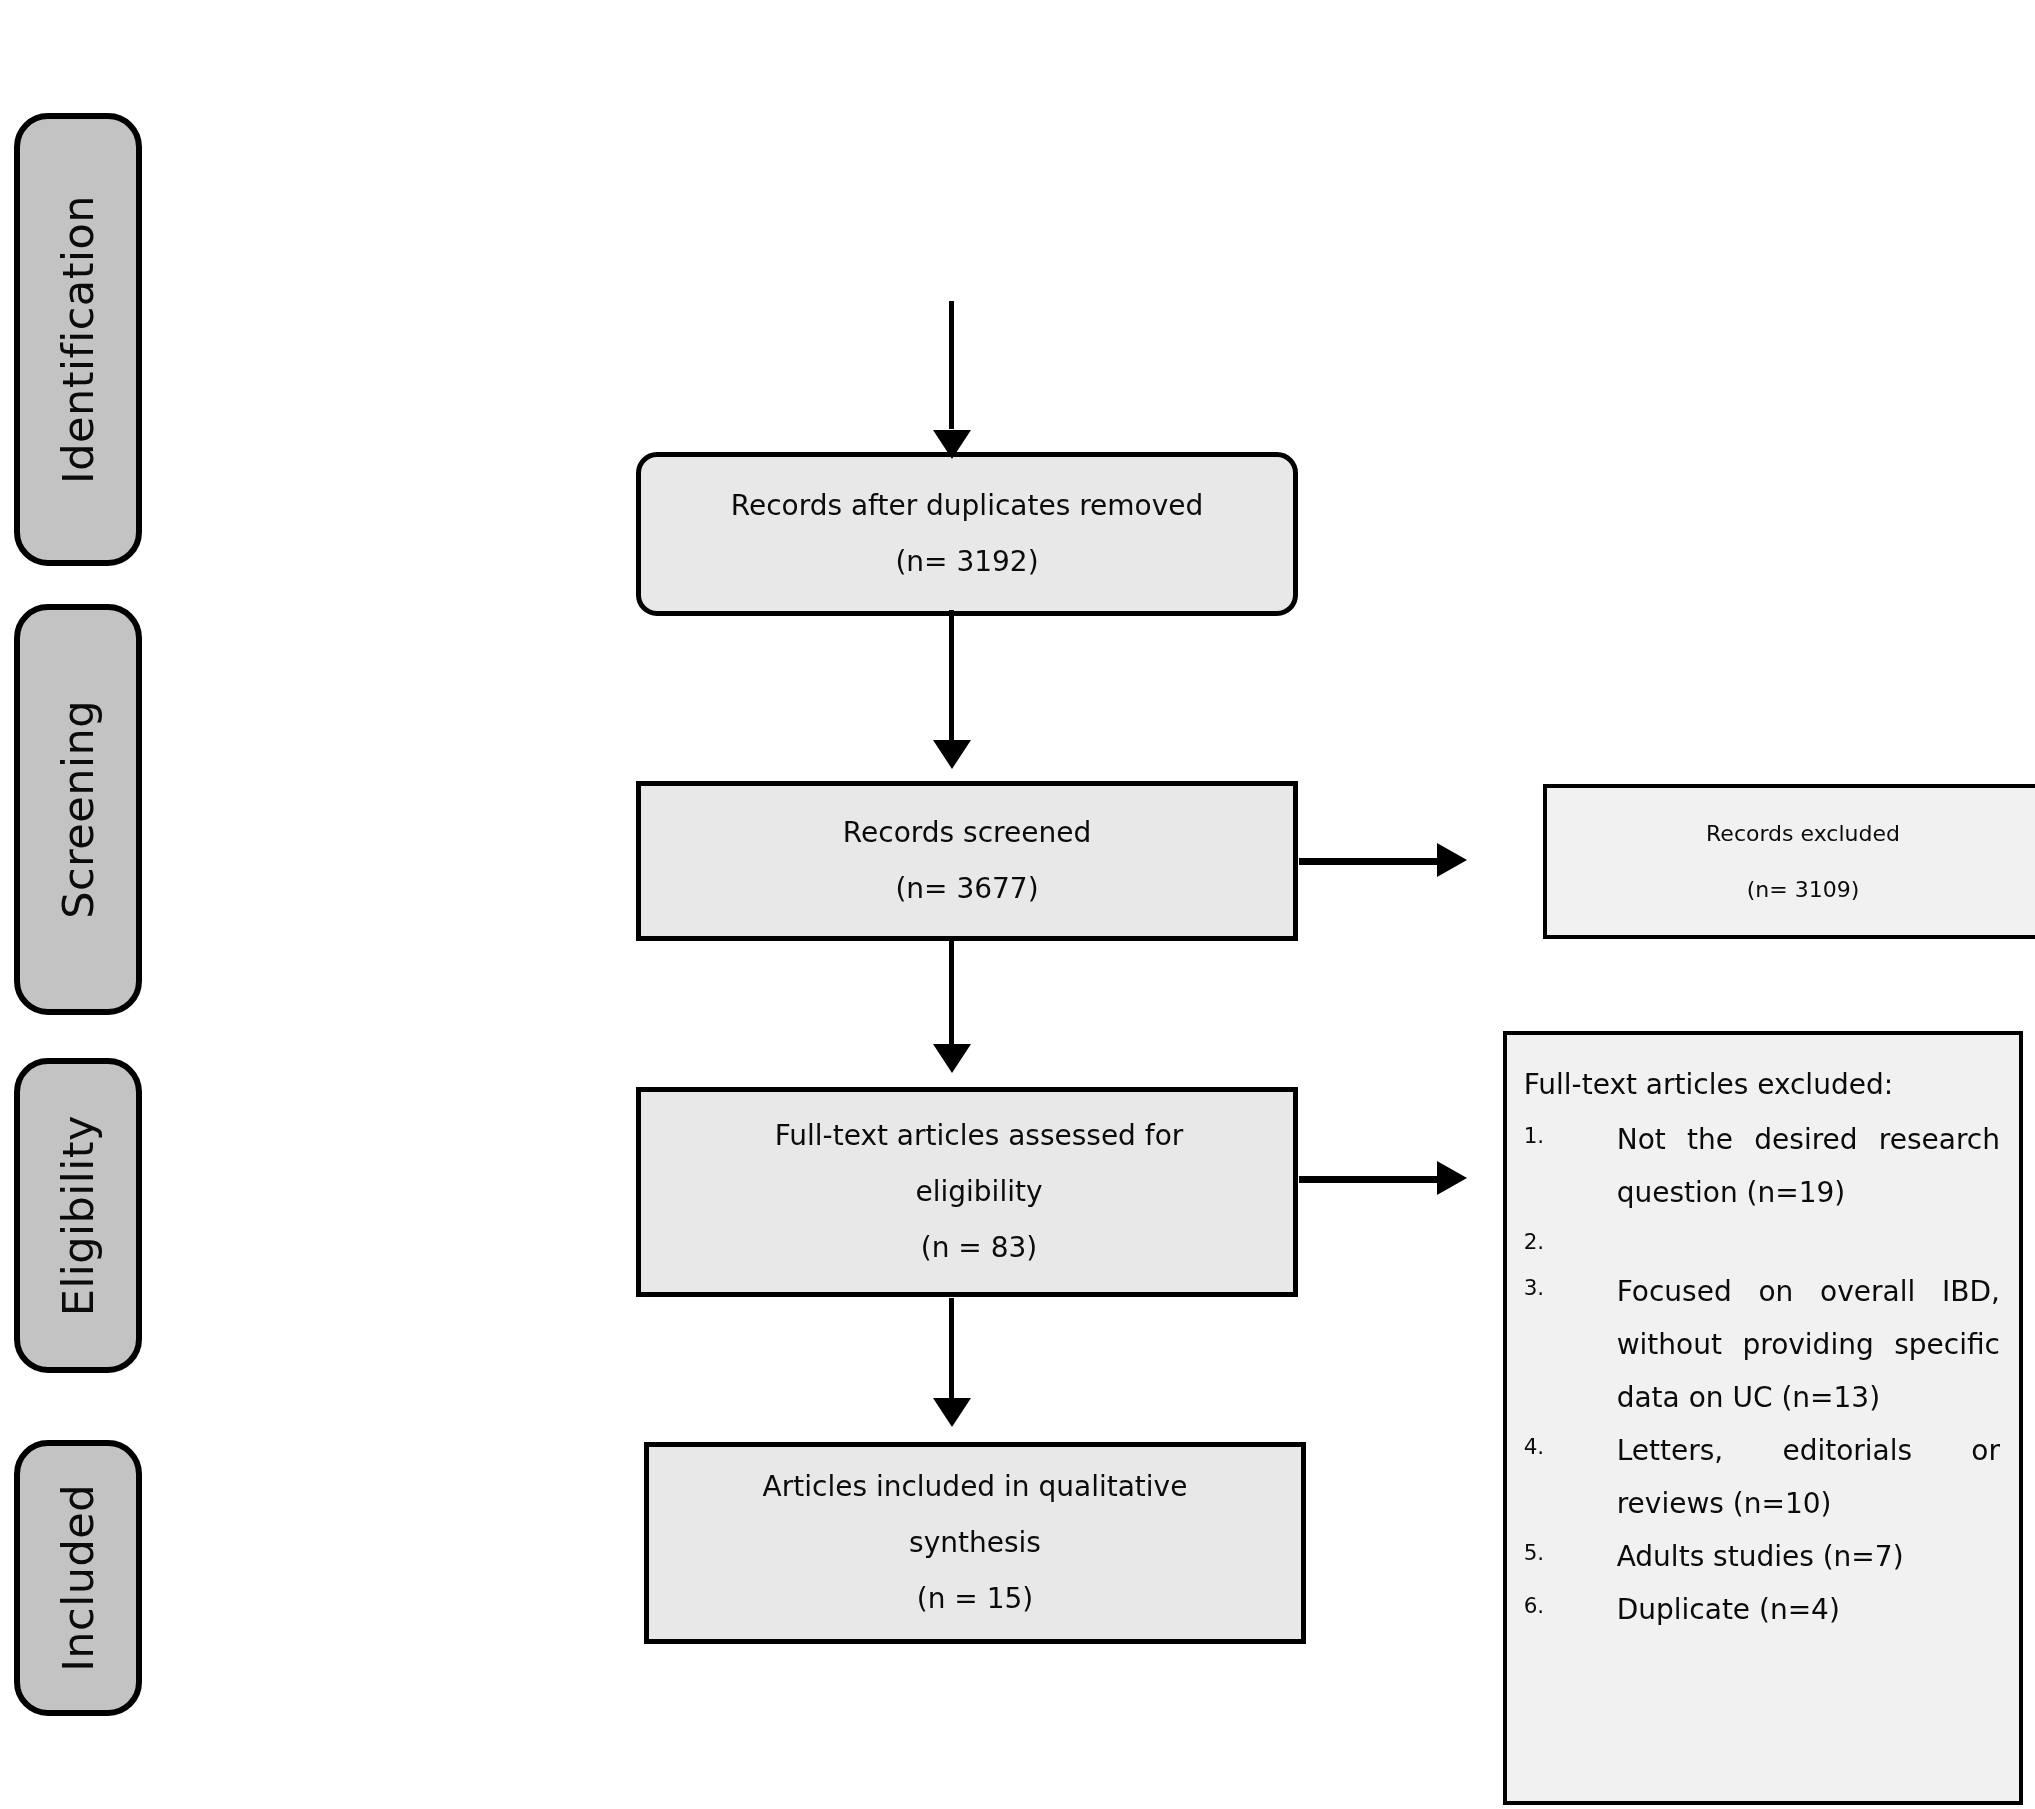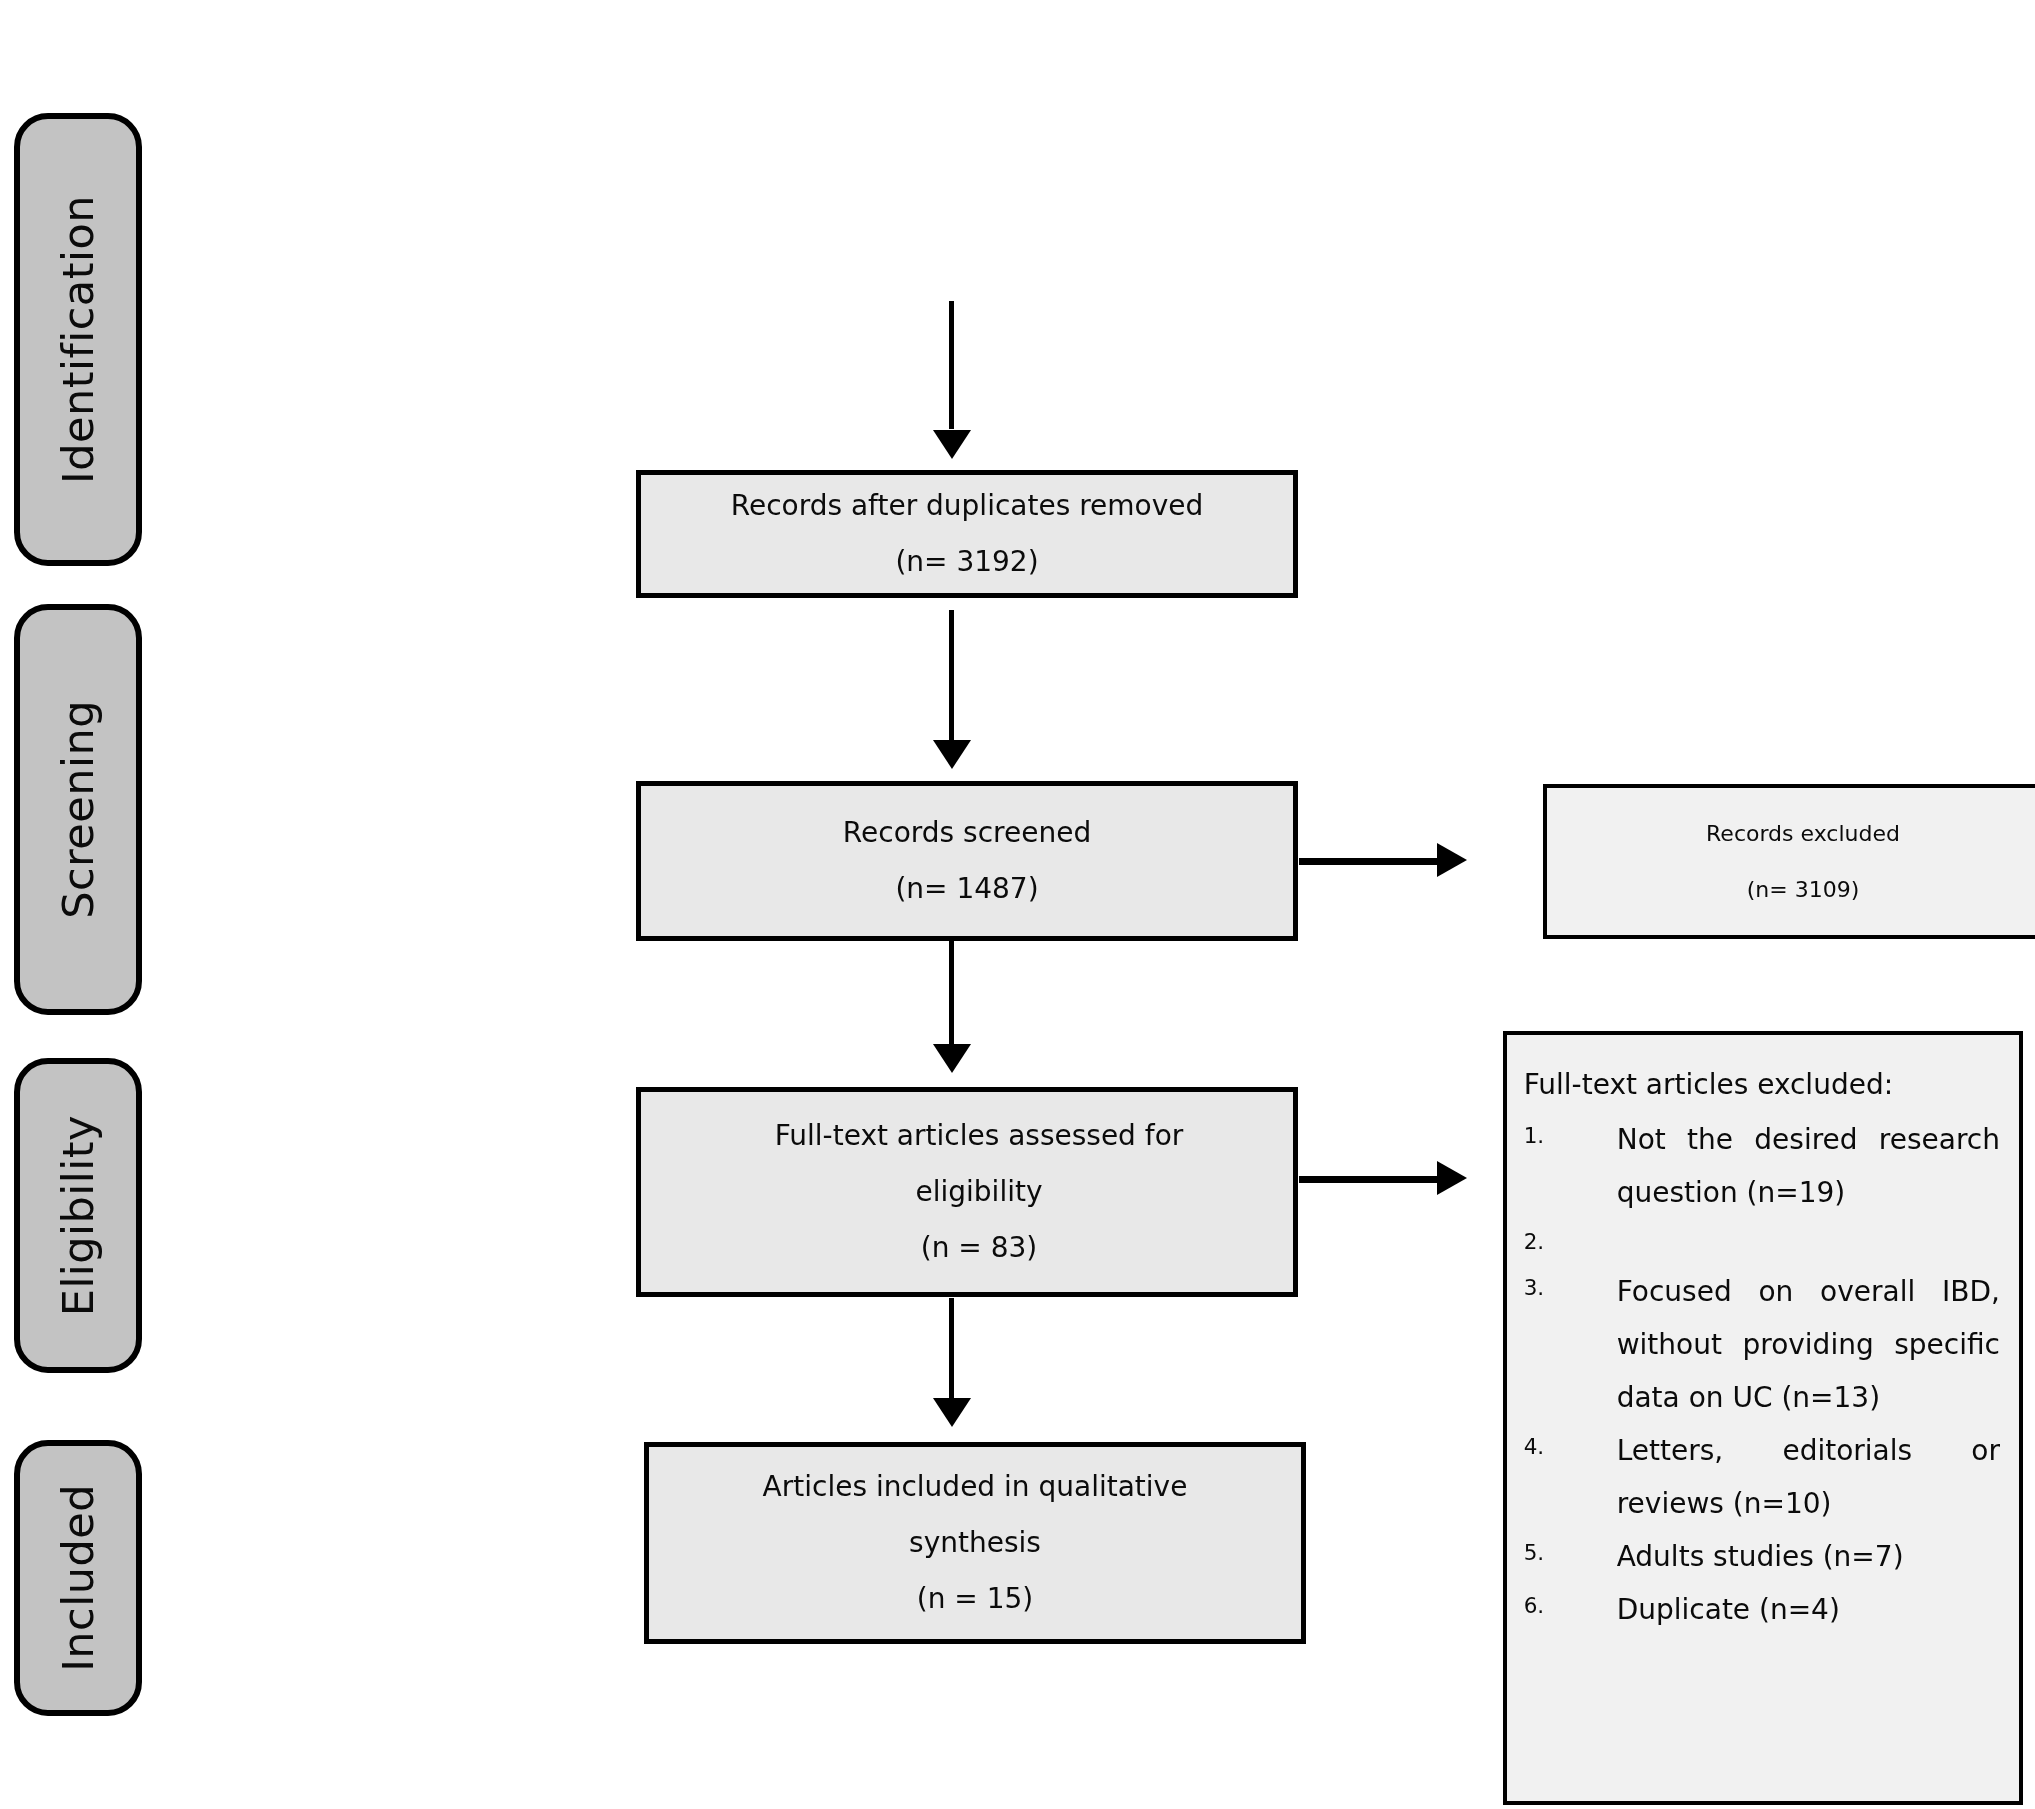--- a/index.html
+++ b/index.html
@@ -112,24 +112,24 @@
   <div class="stage" style="top:604px;height:411px;">
     <span class="stage-text">Screening</span>
   </div>
   <div class="stage" style="top:1058px;height:315px;">
     <span class="stage-text">Eligibility</span>
   </div>
   <div class="stage" style="top:1440px;height:276px;">
     <span class="stage-text">Included</span>
   </div>
 
-  <div class="fbox" style="top:470px;height:128px;">Records after duplicates removed
+  <div class="fbox" style="top:452px;height:164px;border-radius:21px;">Records after duplicates removed
 (n= 3192)</div>
   <div class="fbox" style="top:781px;height:160px;">Records screened
-(n= 1487)</div>
+(n= 3677)</div>
   <div class="fbox" style="top:1087px;height:210px;padding-left:24px;">Full-text articles assessed for
 eligibility
 (n = 83)</div>
   <div class="fbox" style="top:1442px;height:202px;margin-left:8px;">Articles included in qualitative
 synthesis
 (n = 15)</div>
 
   <div class="sbox centered" style="top:784px;height:155px;">Records excluded
 (n= 3109)</div>
 

